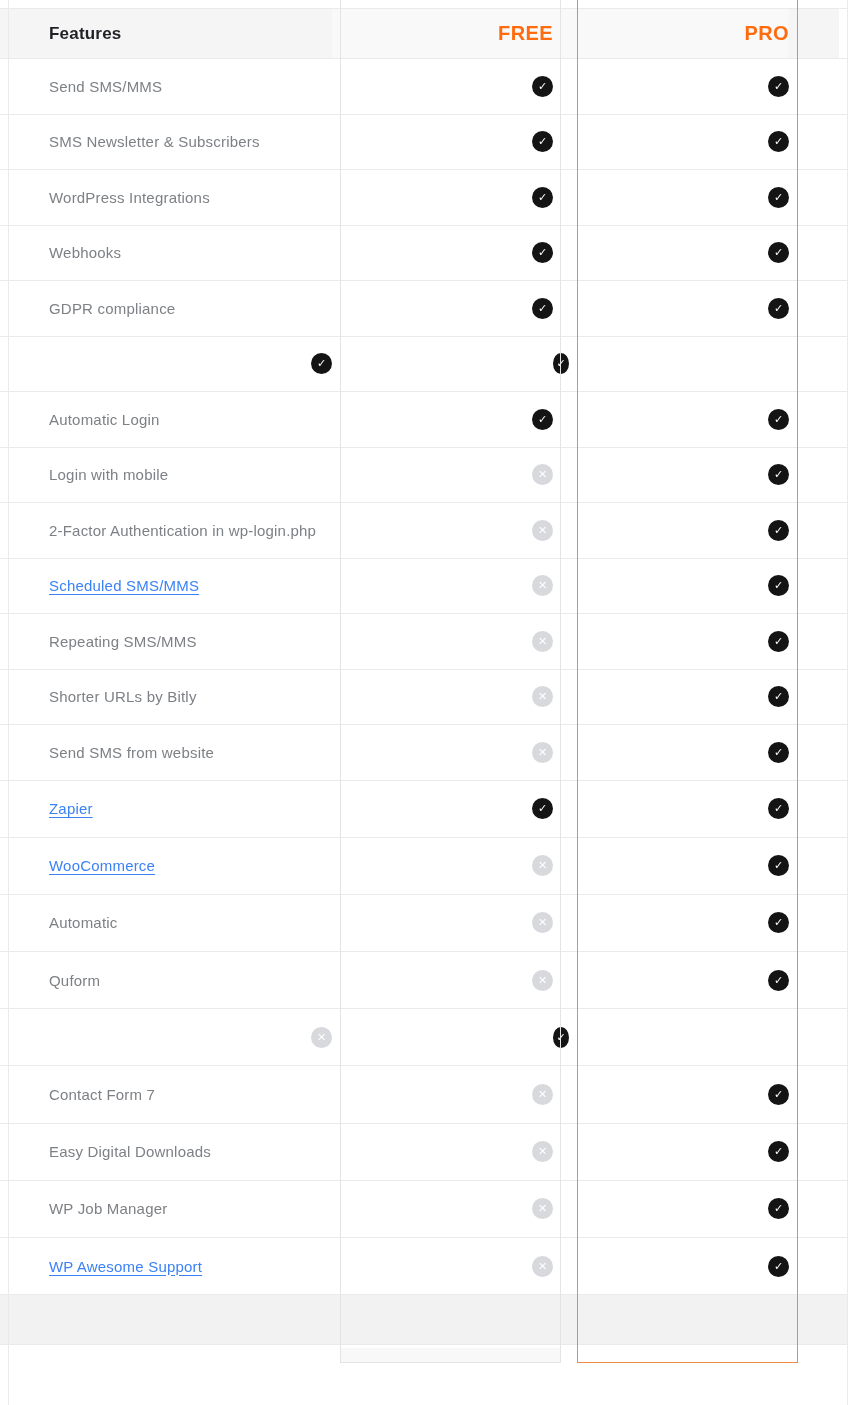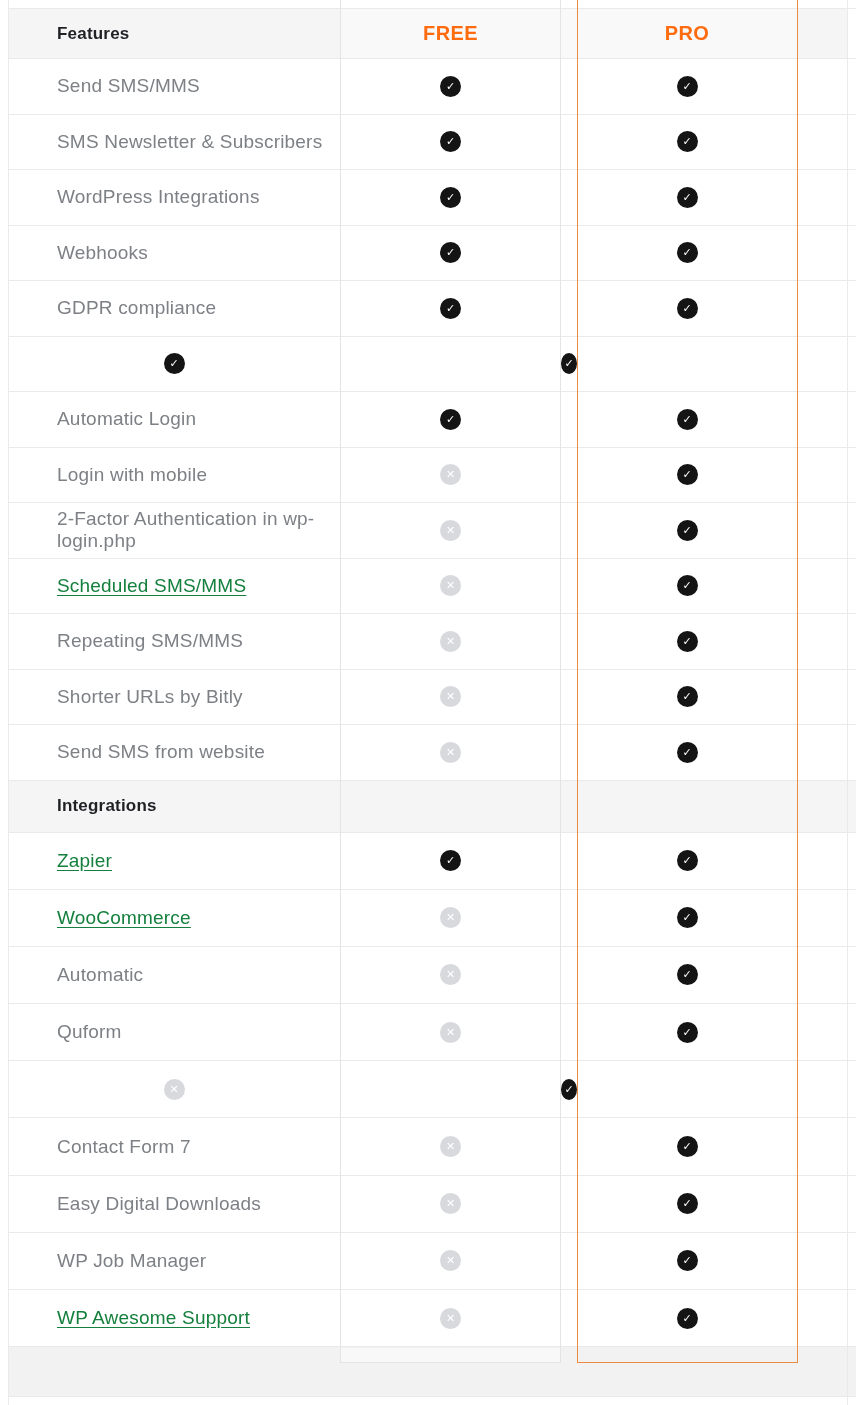--- a/index.html
+++ b/index.html
@@ -1,39 +1,39 @@
 <!DOCTYPE html>
 <html><head>
 <meta charset="utf-8">
 <style>
   html,body{margin:0;padding:0;}
   body{font-family:"Liberation Sans","DejaVu Sans",sans-serif;background:#ffffff;}
   .page{position:relative;width:856px;height:1405px;background:#ffffff;overflow:hidden;}
 
-  .rows{position:absolute;left:8px;top:0;width:848px;}
+  .rows{position:absolute;left:0;top:0;width:848px;}
   .row{display:grid;grid-template-columns:332px 221px 16px 220px 50px 9px;box-sizing:border-box;}
   .row.bordered{border-bottom:1px solid #e9eaeb;}
   .r-sliver-top{height:8px;background:#ffffff;}
   .r-header{height:51px;background:#f5f5f6;border-top:1px solid #e9eaeb;}
   .r-feature{height:55.5px;background:#ffffff;}
   .r-integration{height:57.2px;background:#ffffff;}
   .r-section{height:52px;background:#f5f5f6;}
   .r-footer{height:50px;background:#f2f2f3;}
   .r-sliver-bottom{height:8px;background:#ffffff;}
 
   .cell{display:flex;align-items:center;box-sizing:border-box;min-width:0;}
-  .cell.center{justify-content:center;}
+  .cell.center{justify-content:flex-end;}
   .label-cell{padding-left:49px;}
   .head-shade{background:#f9f9fa;}
   .head-white{background:#ffffff;}
 
   .features-title,.section-title{font-size:17px;font-weight:700;color:#1f2125;letter-spacing:.2px;}
   .plan-title{font-size:20px;font-weight:700;color:#ff6c0f;letter-spacing:.4px;}
-  .feat-label{font-size:19px;color:#7d8085;letter-spacing:.2px;}
-  .feat-label.link{color:#15803d;text-decoration:underline;text-underline-offset:3px;cursor:pointer;}
+  .feat-label{font-size:15px;color:#7d8085;letter-spacing:.2px;}
+  .feat-label.link{color:#3b82f6;text-decoration:underline;text-underline-offset:3px;cursor:pointer;}
 
   .icon-badge{width:21px;height:21px;border-radius:50%;display:flex;align-items:center;justify-content:center;
               font-size:11px;font-weight:700;color:#ffffff;line-height:1;}
   .icon-yes{background:#141414;}
   .icon-no{background:#d8d9dd;}
 
   
   .free-box{position:absolute;left:340px;top:0;width:221px;height:1363px;box-sizing:border-box;
             border-left:1px solid #e3e4e6;border-right:1px solid #e3e4e6;border-bottom:1px solid #e3e4e6;
             pointer-events:none;}
@@ -254,30 +254,20 @@
       <span class="icon-badge icon-no">✕</span>
     </div>
     <div class="cell"></div>
     <div class="cell center">
       <span class="icon-badge icon-yes">✓</span>
     </div>
     <div class="cell"></div>
     <div class="cell"></div>
   </div>
 
-  <div class="row r-section bordered">
-    <div class="cell label-cell">
-      <span class="section-title">Integrations</span>
-    </div>
-    <div class="cell"></div>
-    <div class="cell"></div>
-    <div class="cell"></div>
-    <div class="cell"></div>
-    <div class="cell"></div>
-  </div>
 
   <div class="row bordered r-integration">
     <div class="cell label-cell">
       <span class="feat-label link">Zapier</span>
     </div>
     <div class="cell center">
       <span class="icon-badge icon-yes">✓</span>
     </div>
     <div class="cell"></div>
     <div class="cell center">

